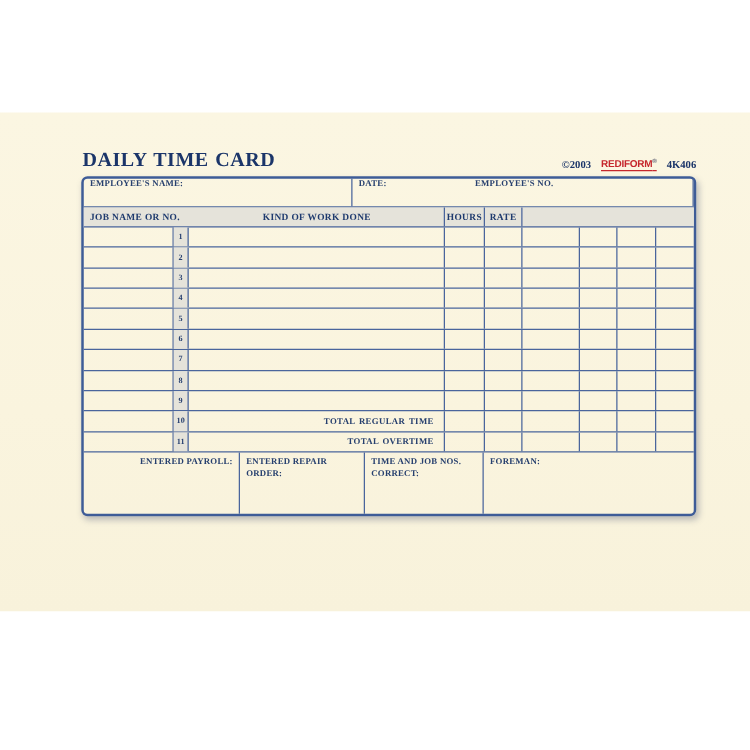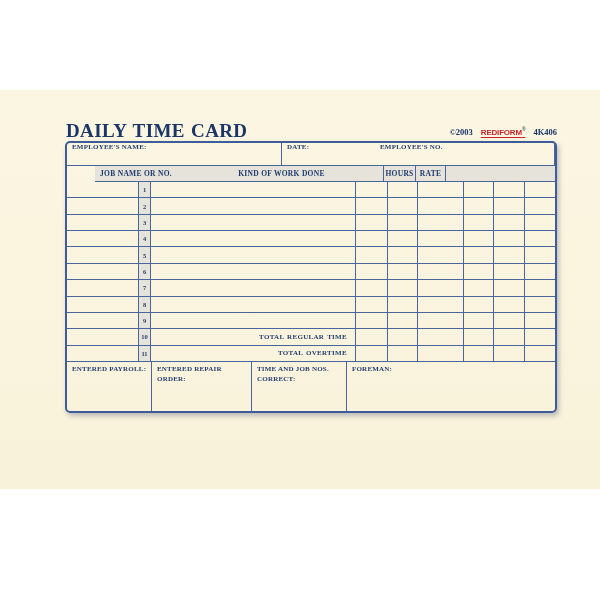--- a/index.html
+++ b/index.html
@@ -6,21 +6,21 @@
   body{
     width:600px;height:600px;position:relative;background:#ffffff;
     font-family:"Liberation Serif",serif;overflow:hidden;
   }
   .card{
     position:absolute;left:0;top:90px;width:600px;height:399px;
     background:linear-gradient(180deg,#fbf6e2 0%,#faf4de 60%,#f8f2db 100%);
   }
   .title{
     position:absolute;left:66px;top:30px;
-    font-size:19px;font-weight:bold;color:#1b3569;letter-spacing:.4px;word-spacing:1px;
+    font-size:16px;font-weight:bold;color:#1b3569;letter-spacing:.4px;word-spacing:1px;
   }
   .copyright{
     position:absolute;top:36px;right:43px;display:flex;gap:8px;align-items:baseline;
     font-size:8.5px;font-weight:bold;color:#1b3569;margin-left:44px;
   }
   .brand{
     color:#c5262c;font-family:"Liberation Sans",sans-serif;font-size:8px;font-weight:bold;
     letter-spacing:-.2px;text-decoration:underline;text-underline-offset:1.5px;
     text-decoration-thickness:1px;
   }
@@ -34,21 +34,21 @@
   .info-row{height:22px;display:flex;border-bottom:1px solid #4a659c;}
   .info-cell{
     box-sizing:border-box;border-right:1px solid #4a659c;padding:0 0 0 5px;
     font-size:7px;font-weight:bold;color:#27406f;letter-spacing:.2px;
   }
   .info-cell.name{width:215px;}
   .info-cell.no{width:180px;}
   .info-cell.date{flex:1;border-right:none;}
   .header-row{
     height:15px;display:flex;background:#e5e3da;border-bottom:1px solid #4a659c;
-    font-size:7.5px;font-weight:bold;color:#1e3a6e;letter-spacing:.3px;margin-left:28px;
+    font-size:7.5px;font-weight:bold;color:#1e3a6e;letter-spacing:.3px;
   }
   .h-cell{box-sizing:border-box;border-right:1px solid #4a659c;display:flex;align-items:center;justify-content:center;}
   .h-cell.jobwork{width:289px;position:relative;}
   .h-cell.hours{width:32px;}
   .h-cell.rate{width:30px;}
   .h-cell.amio{flex:1;border-right:none;position:relative;}
   .hl{position:absolute;top:0;height:100%;display:flex;align-items:center;justify-content:center;}
   .hl-job{left:5px;}
   .hl-work{left:84px;width:205px;}
   .hl-amount{left:0;width:76px;}
@@ -68,21 +68,21 @@
   .c.rate{width:30px;}
   .c.amt1{width:46px;}
   .c.amt2{width:30px;}
   .c.in{width:31px;}
   .c.out{flex:1;border-right:none;}
   .footer-row{height:49px;display:flex;}
   .f-cell{
     box-sizing:border-box;border-right:1px solid #4a659c;padding:2px 0 0 5px;
     font-size:7px;font-weight:bold;color:#27406f;white-space:pre-line;line-height:1.45;letter-spacing:.2px;
   }
-  .f-cell.payroll{width:85px;}
+  .f-cell.payroll{width:85px;margin-left:40px;}
   .f-cell.repair{width:100px;}
   .f-cell.timejob{width:95px;}
   .f-cell.foreman{flex:1;border-right:none;}
 </style>
 </head>
 <body>
 
 <div class="card">
 
   <div class="title">DAILY TIME CARD</div>

